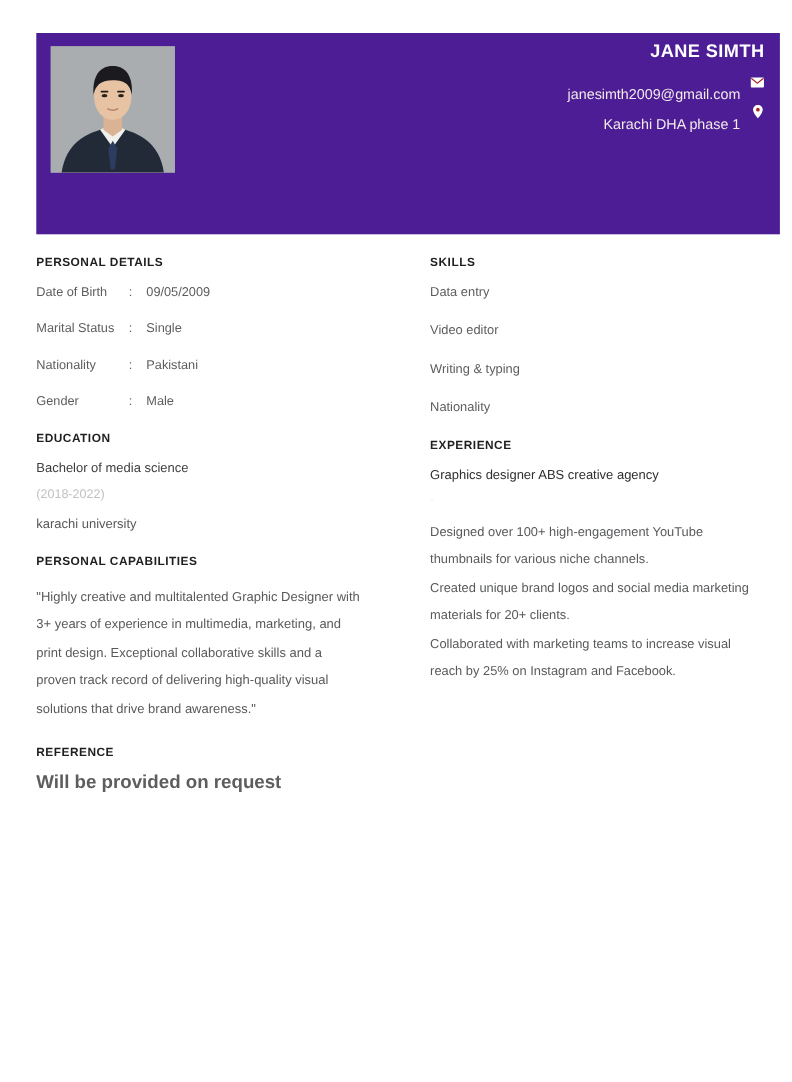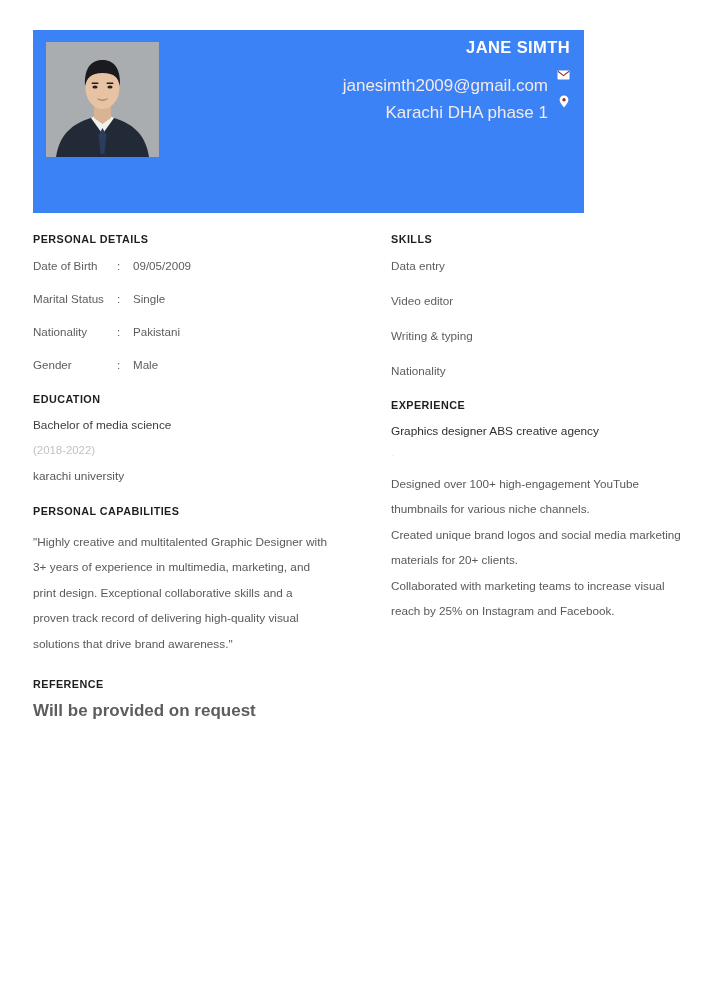--- a/index.html
+++ b/index.html
@@ -14,23 +14,23 @@
     color: #4a4a4a;
     position: relative;
     overflow: hidden;
   }
 
   
   .header {
     position: absolute;
     left: 33px;
     top: 30px;
-    width: 551px;
+    width: 676px;
     height: 183px;
-    background: #3b82f6;
+    background: #4c1d95;
     box-sizing: border-box;
   }
   .photo {
     position: absolute;
     left: 13px;
     top: 12px;
     width: 113px;
     height: 115px;
     background: #a9adb0;
     overflow: hidden;
@@ -54,21 +54,21 @@
   .contact-row {
     display: flex;
     align-items: center;
     justify-content: flex-end;
     gap: 9px;
     height: 27px;
     white-space: nowrap;
   }
   .contact-text {
     color: #f3eaea;
-    font-size: 17px;
+    font-size: 13px;
     line-height: 14px;
     margin-top: 23px;
   }
   .contact-icon {
     width: 13px;
     height: 14px;
     display: flex;
     align-items: center;
     justify-content: center;
     flex: none;

